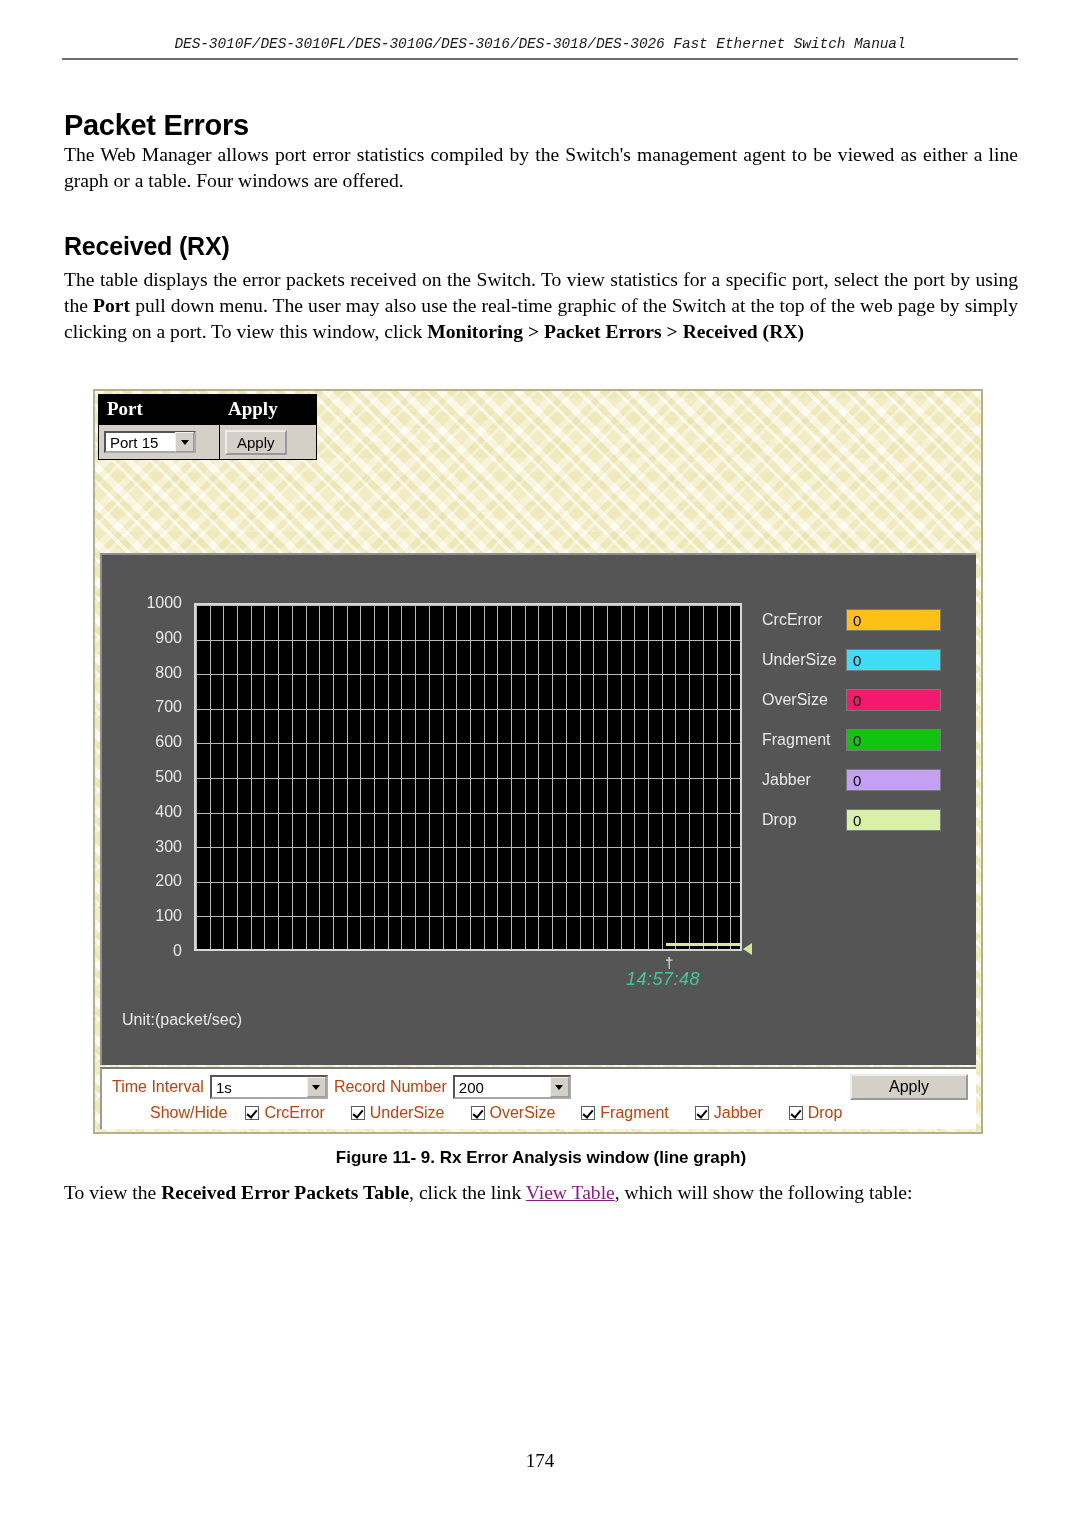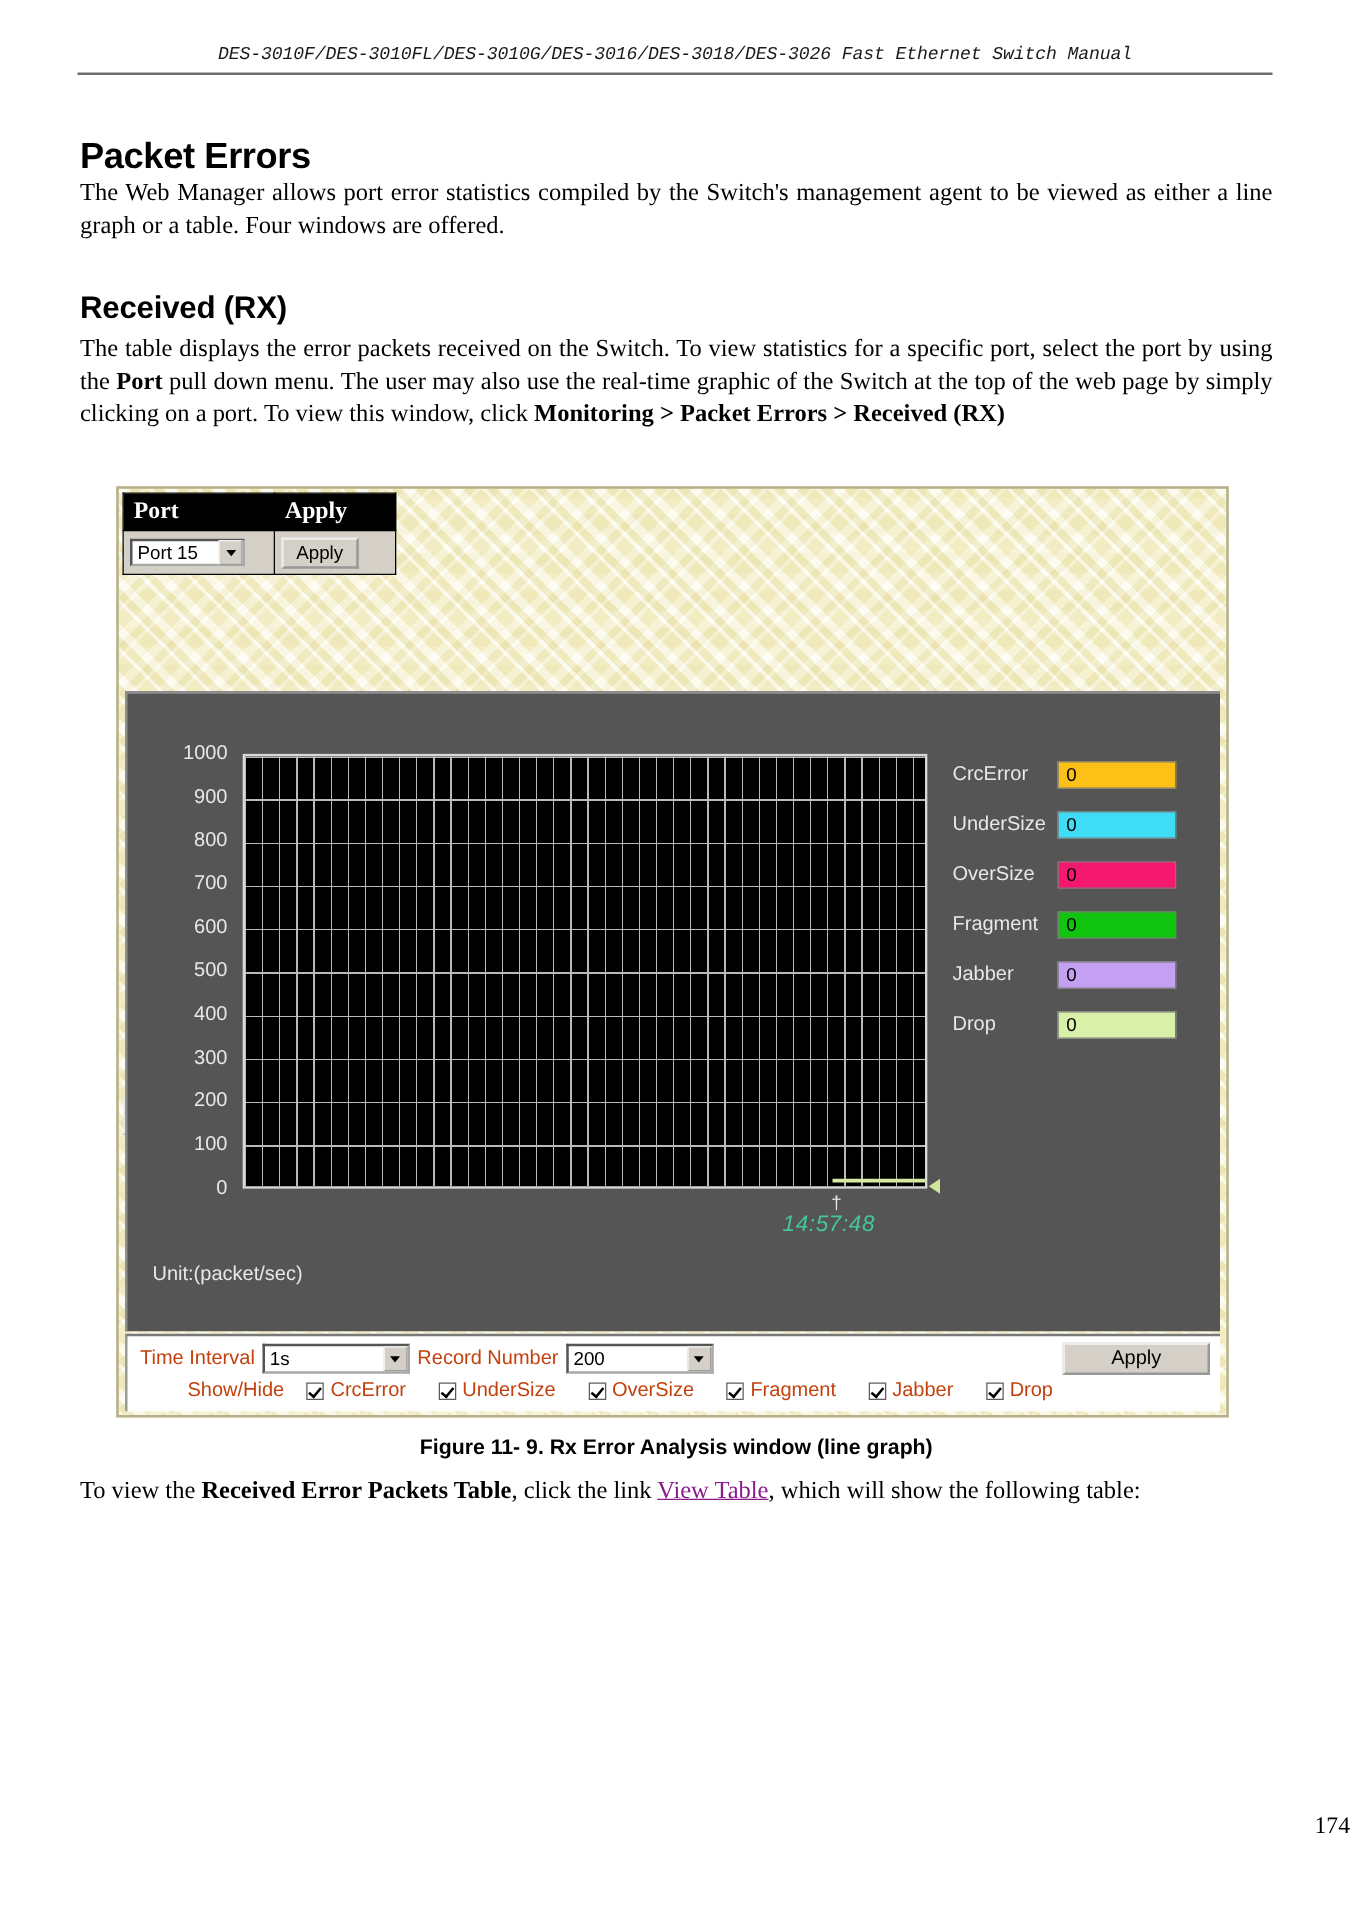--- a/index.html
+++ b/index.html
@@ -409,21 +409,21 @@
     text-align: center;
     font-family: "Liberation Sans", sans-serif;
     font-weight: bold;
     font-size: 17px;
   }
   .page-number {
     position: absolute;
     left: 0;
     right: 0;
     top: 1450px;
-    text-align: right;
+    text-align: center;
     font-size: 19px;
   }
 </style>
 </head>
 <body>
 
 <div class="page-header">
   <span class="hdr-text">DES-3010F/DES-3010FL/DES-3010G/DES-3016/DES-3018/DES-3026 Fast Ethernet Switch Manual</span>
 </div>
 <div class="header-rule"></div>

